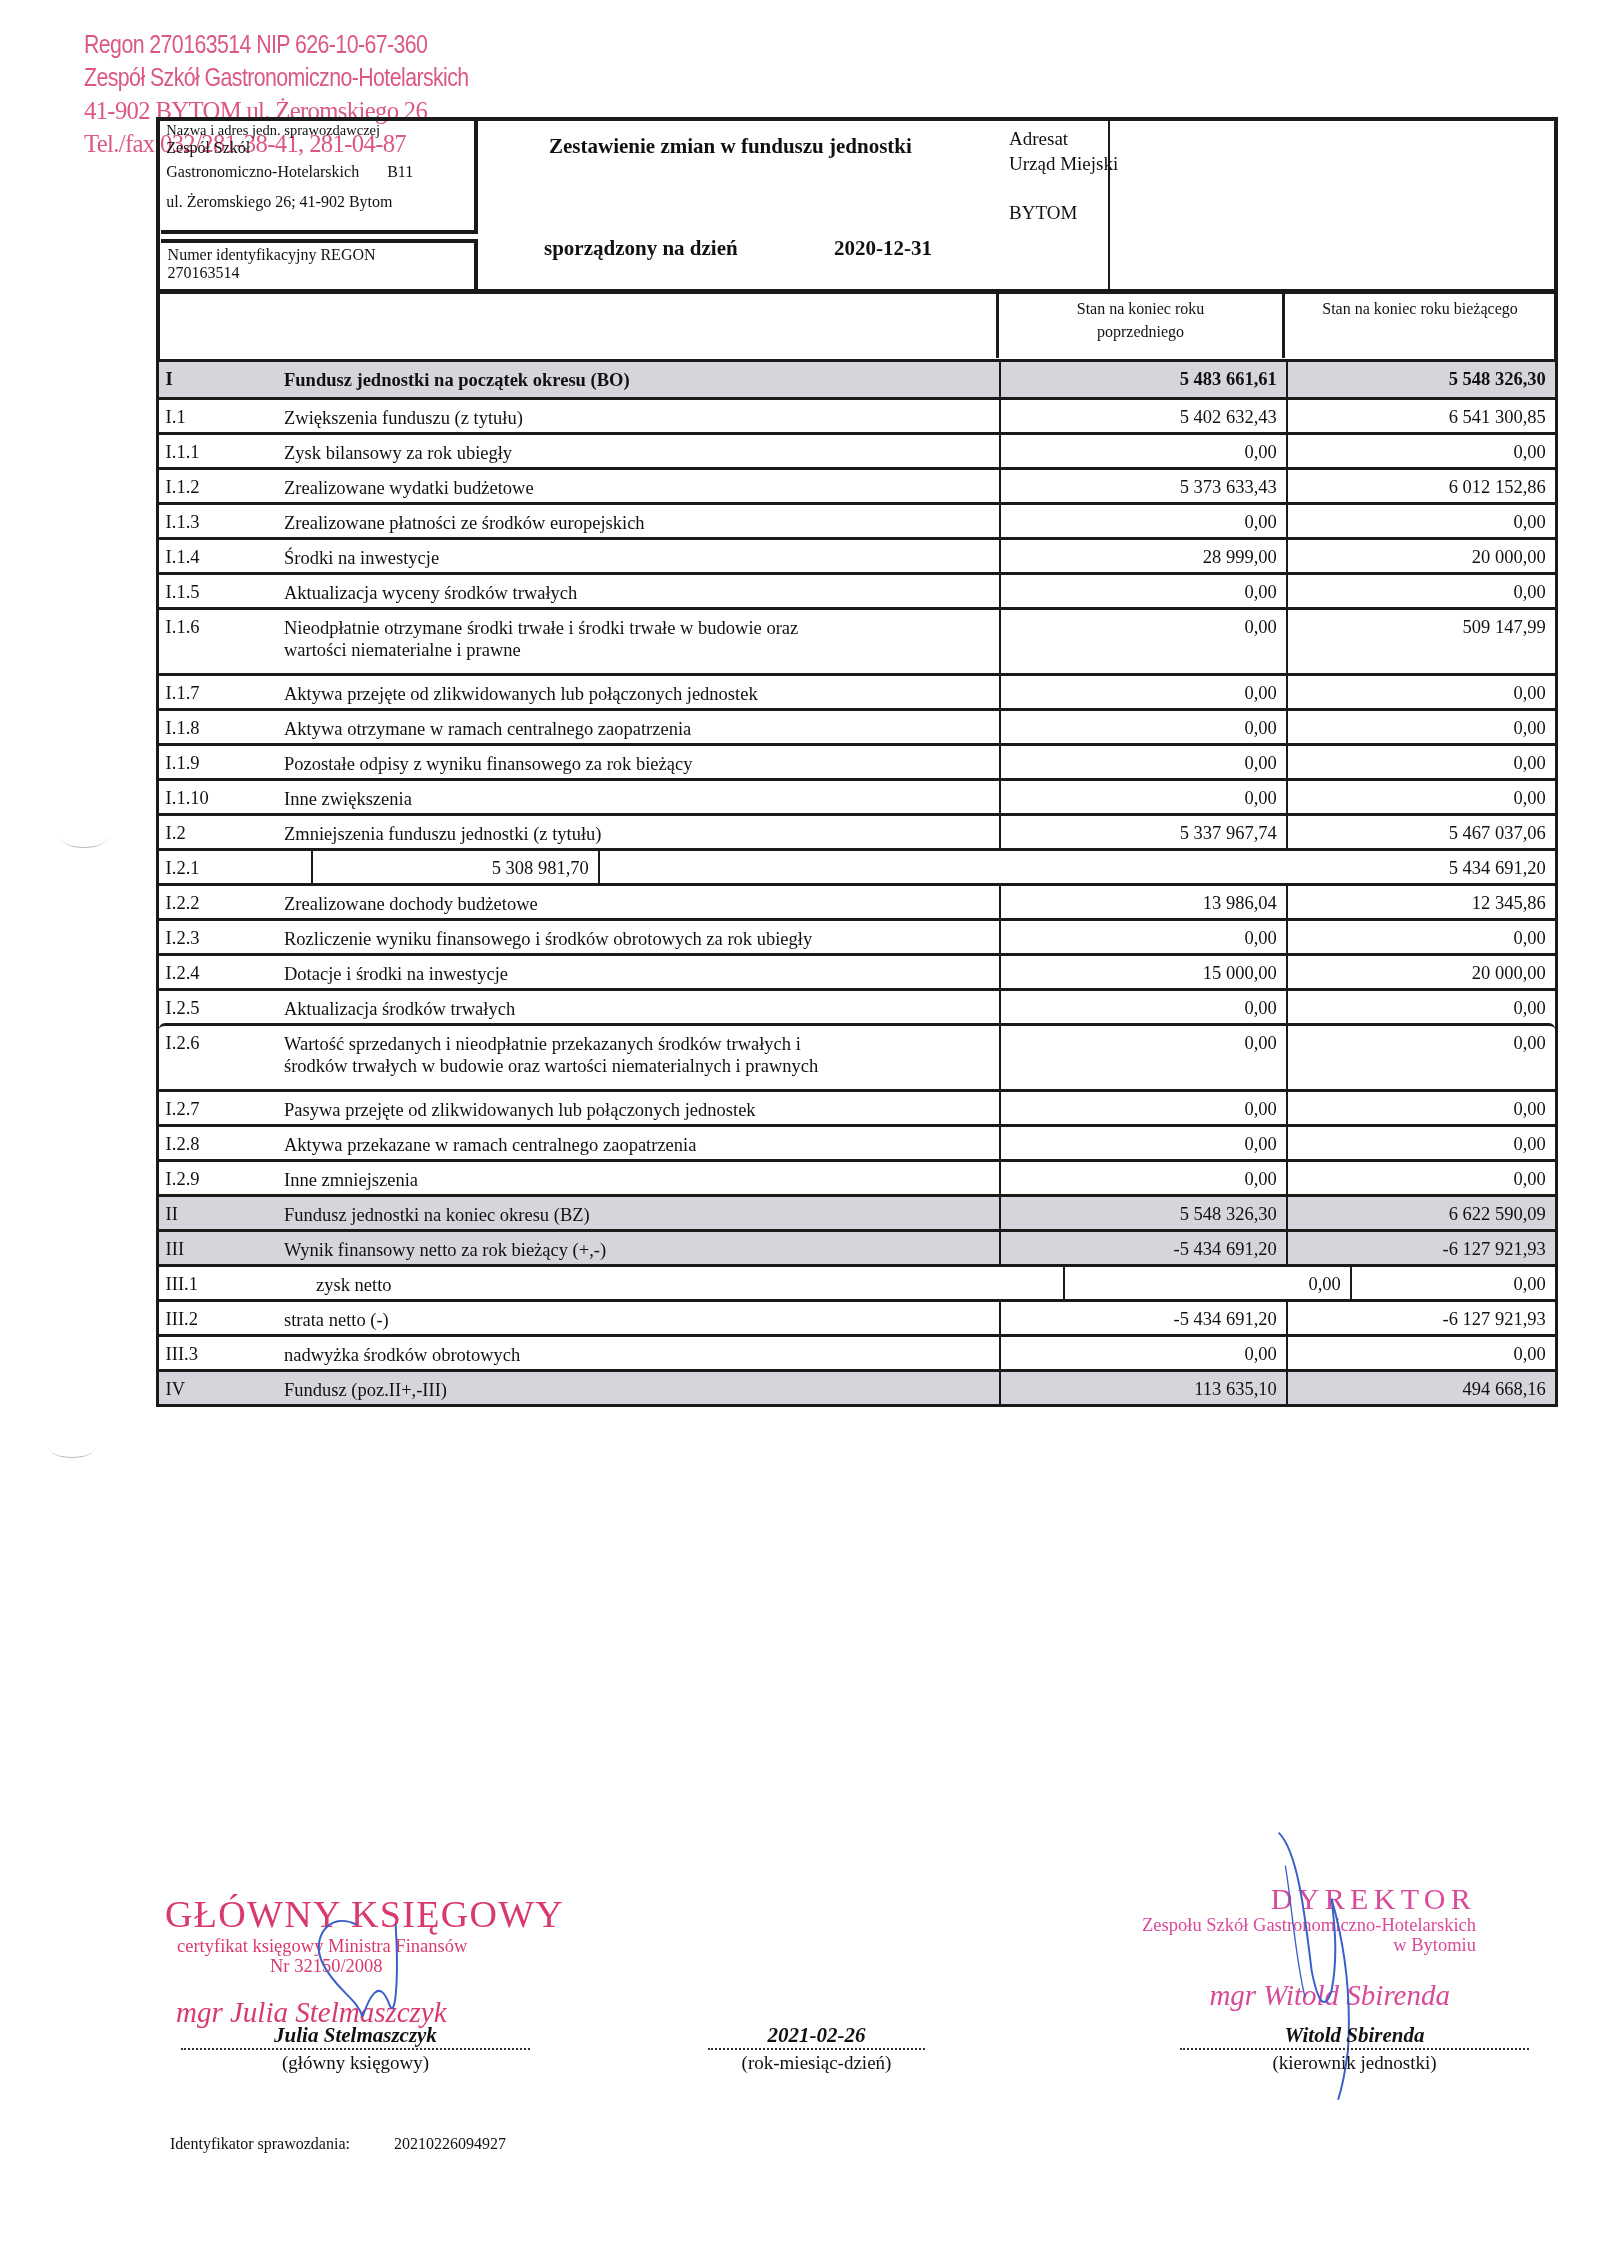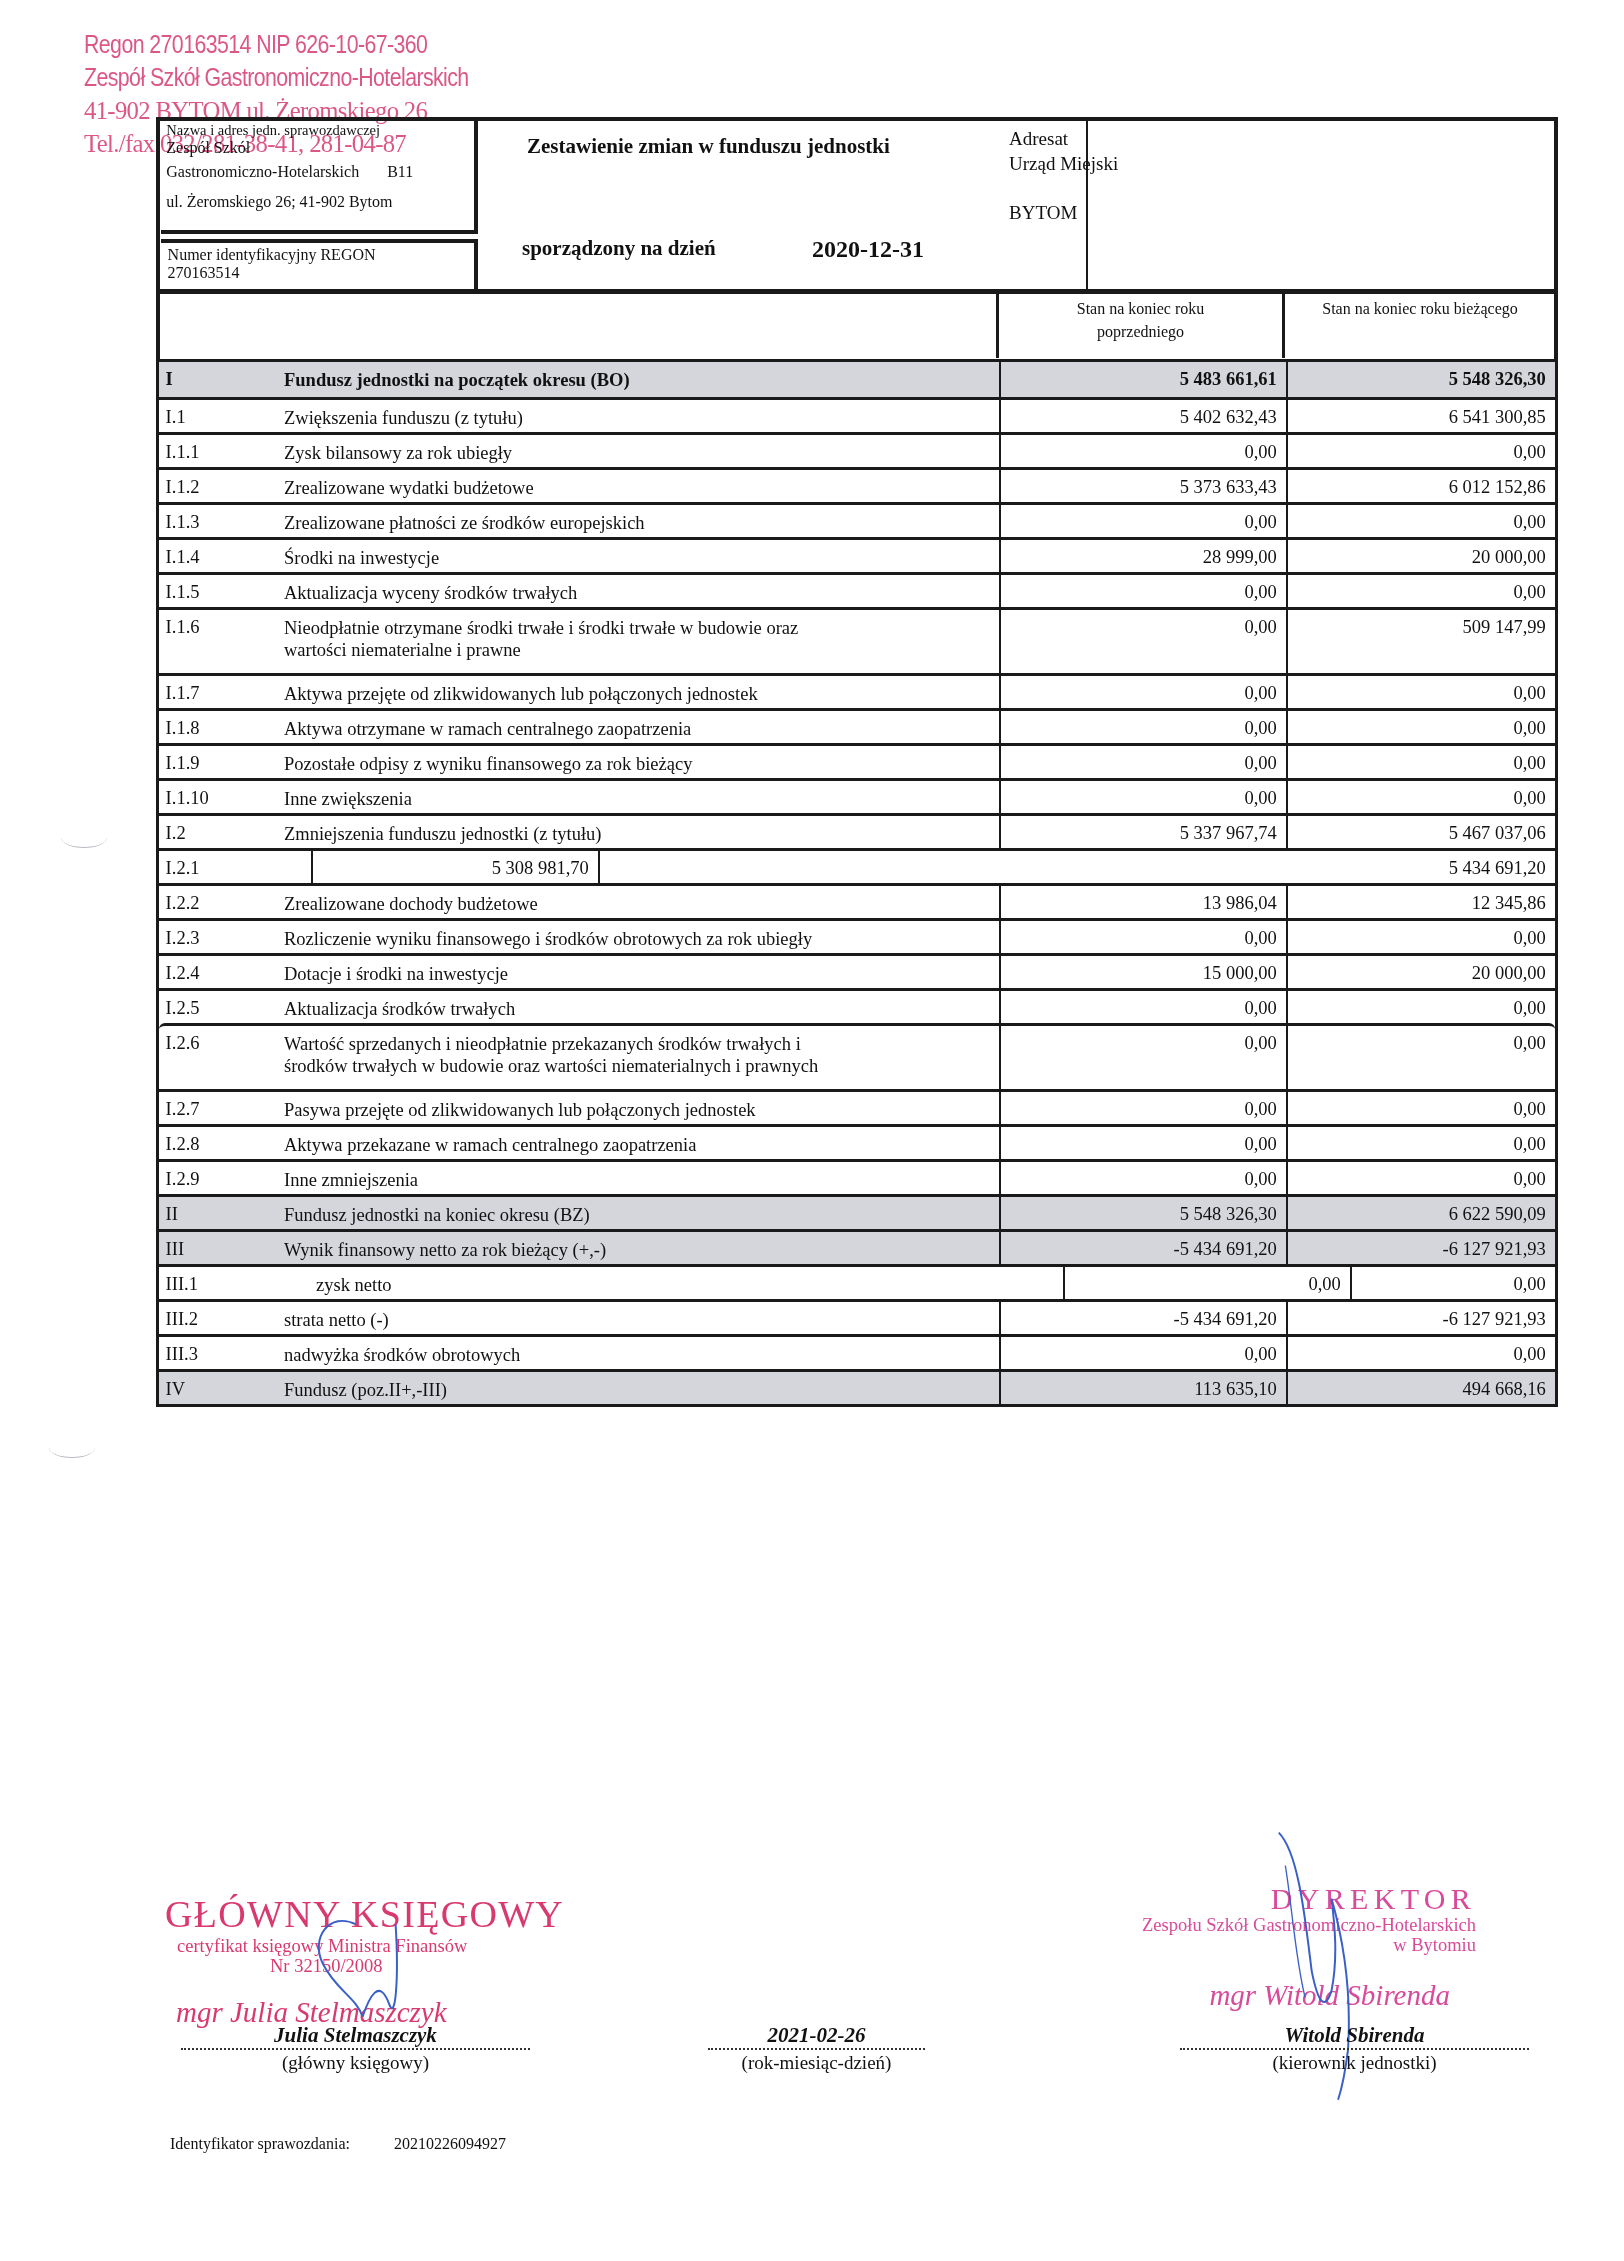--- a/index.html
+++ b/index.html
@@ -14,24 +14,24 @@
   .stamp-tl div { font-size: 26px; line-height: 33px; white-space: nowrap; letter-spacing: -0.7px; transform: scaleX(.82); transform-origin: left; }
   .stamp-tl .mono { font-family: "Liberation Serif", serif; transform: scaleX(.95); }
 
   
   .hdr-frame { left: 156px; top: 117px; width: 1402px; height: 177px; border: 4.6px solid #1a1a1a; box-sizing: border-box; }
   .box { position: absolute; box-sizing: border-box; }
   .name-box { left: 161px; top: 121px; width: 317px; height: 113px; border-right: 4px solid #1a1a1a; border-bottom: 4.6px solid #1a1a1a; padding: 1.3px 5.3px; font-size: 16px; }
   .name-box .lbl { font-size: 14.5px; line-height: 17px; }
   .name-box .ln { line-height: 28px; }
   .regon-box { left: 161px; top: 239px; width: 317px; height: 55px; border-right: 4px solid #1a1a1a; border-top: 4px solid #1a1a1a; padding: 2.6px 6.6px; font-size: 16px; line-height: 18.5px; }
-  .title-box { left: 476px; top: 121px; width: 612px; height: 172px; border-right: 2.6px solid #1a1a1a; }
+  .title-box { left: 498px; top: 121px; width: 612px; height: 172px; border-right: 2.6px solid #1a1a1a; }
   .title-main { position: absolute; left: 51px; top: 13px; font-size: 21px; font-weight: bold; white-space: nowrap; }
   .title-sub { position: absolute; left: 46px; top: 115px; font-size: 21px; font-weight: bold; white-space: nowrap; }
-  .title-date { position: absolute; left: 336px; top: 115px; font-size: 24px; font-weight: bold; }
+  .title-date { position: absolute; left: 336px; top: 115px; font-size: 21px; font-weight: bold; }
   .addr-box { left: 996px; top: 121px; width: 559px; height: 172px; padding: 5.3px 13px; font-size: 19px; line-height: 25px; }
 
   
   .colhdr { left: 156px; top: 289px; width: 1402px; height: 74px; border: 4.6px solid #1a1a1a; box-sizing: border-box; }
   .colhdr-prev { left: 996px; top: 293px; width: 289px; height: 65px; border-left: 3.3px solid #1a1a1a; border-right: 3.3px solid #1a1a1a; box-sizing: border-box; text-align: center; font-size: 16px; line-height: 22.4px; padding-top: 5.3px; }
   .colhdr-cur { left: 1285px; top: 293px; width: 270px; height: 65px; box-sizing: border-box; text-align: center; font-size: 16px; line-height: 22.4px; padding-top: 5.3px; }
 
   
   .tbl { left: 156px; top: 362px; width: 1402px; border-left: 3.3px solid #1a1a1a; border-right: 3.3px solid #1a1a1a; border-bottom: 3.3px solid #1a1a1a; box-sizing: border-box; }
   .row { display: flex; border-top: 3.3px solid #1a1a1a; box-sizing: border-box; font-size: 18.5px; }

